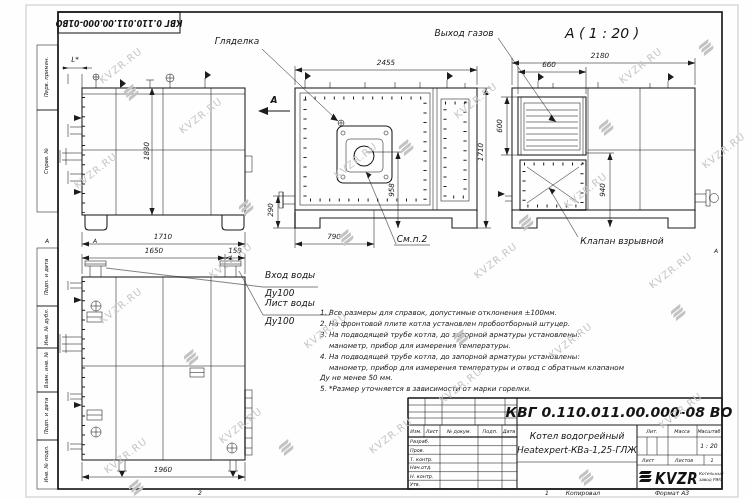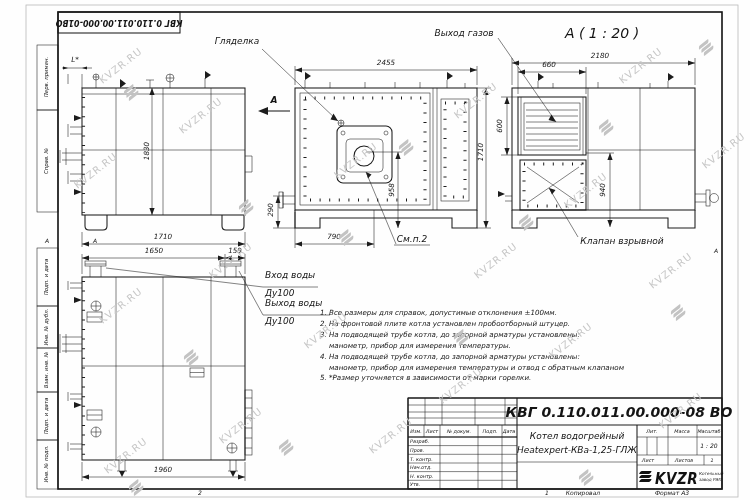--- a/index.html
+++ b/index.html
@@ -267,21 +267,21 @@
 
 <span class="t s9" style="left:237px;top:41px">Гляделка</span>
 <span class="t s9" style="left:464px;top:33px">Выход газов</span>
 <span class="t s10" style="left:602px;top:33px">А ( 1 : 20 )</span>
 <span class="t s9 b" style="left:274px;top:100px">А</span>
 <span class="t s9" style="left:412px;top:239px">См.п.2</span>
 <span class="t s9" style="left:622px;top:241px">Клапан взрывной</span>
 
 <span class="t s9 la" style="left:265px;top:271px">Вход воды</span>
 <span class="t s9 la" style="left:265px;top:289px">Ду100</span>
-<span class="t s9 la" style="left:265px;top:299px">Выход воды</span>
+<span class="t s9 la" style="left:265px;top:299px">Лист воды</span>
 <span class="t s9 la" style="left:265px;top:317px">Ду100</span>
 
 <span class="t s7" style="left:163px;top:237px">1710</span>
 <span class="t s7 vt" style="left:147px;top:151px">1830</span>
 <span class="t s7" style="left:75px;top:60px">L*</span>
 <span class="t s7" style="left:386px;top:63px">2455</span>
 <span class="t s7 vt" style="left:481px;top:152px">1710</span>
 <span class="t s7 vt" style="left:392px;top:190px">958</span>
 <span class="t s7" style="left:334px;top:237px">790</span>
 <span class="t s7 vt" style="left:271px;top:210px">290</span>
@@ -293,20 +293,21 @@
 <span class="t s7" style="left:235px;top:251px">159</span>
 <span class="t s7" style="left:163px;top:470px">1960</span>
 
 <div id="notes">
   <div>1. Все размеры для справок, допустимые отклонения ±100мм.</div>
   <div>2. На фронтовой плите котла установлен пробоотборный штуцер.</div>
   <div>3. На подводящей трубе котла, до запорной арматуры установлены:</div>
   <div class="ind">манометр, прибор для измерения температуры.</div>
   <div>4. На подводящей трубе котла, до запорной арматуры установлены:</div>
   <div class="ind">манометр, прибор для измерения температуры и отвод с обратным клапаном</div>
+  <div>Ду не менее 50 мм.</div>
   <div>5. *Размер уточняется в зависимости от марки горелки.</div>
 </div>
 
 <span class="t s10 b" style="left:619px;top:412px">КВГ 0.110.011.00.000-08 ВО</span>
 <span class="t s9" style="left:577px;top:436px">Котел водогрейный</span>
 <span class="t s9" style="left:577px;top:450px">Heatexpert-КВа-1,25-ГЛЖ</span>
 <span class="t s5" style="left:416px;top:431px">Изм.</span>
 <span class="t s5" style="left:432px;top:431px">Лист</span>
 <span class="t s5" style="left:459px;top:431px">№ докум.</span>
 <span class="t s5" style="left:490px;top:431px">Подп.</span>

